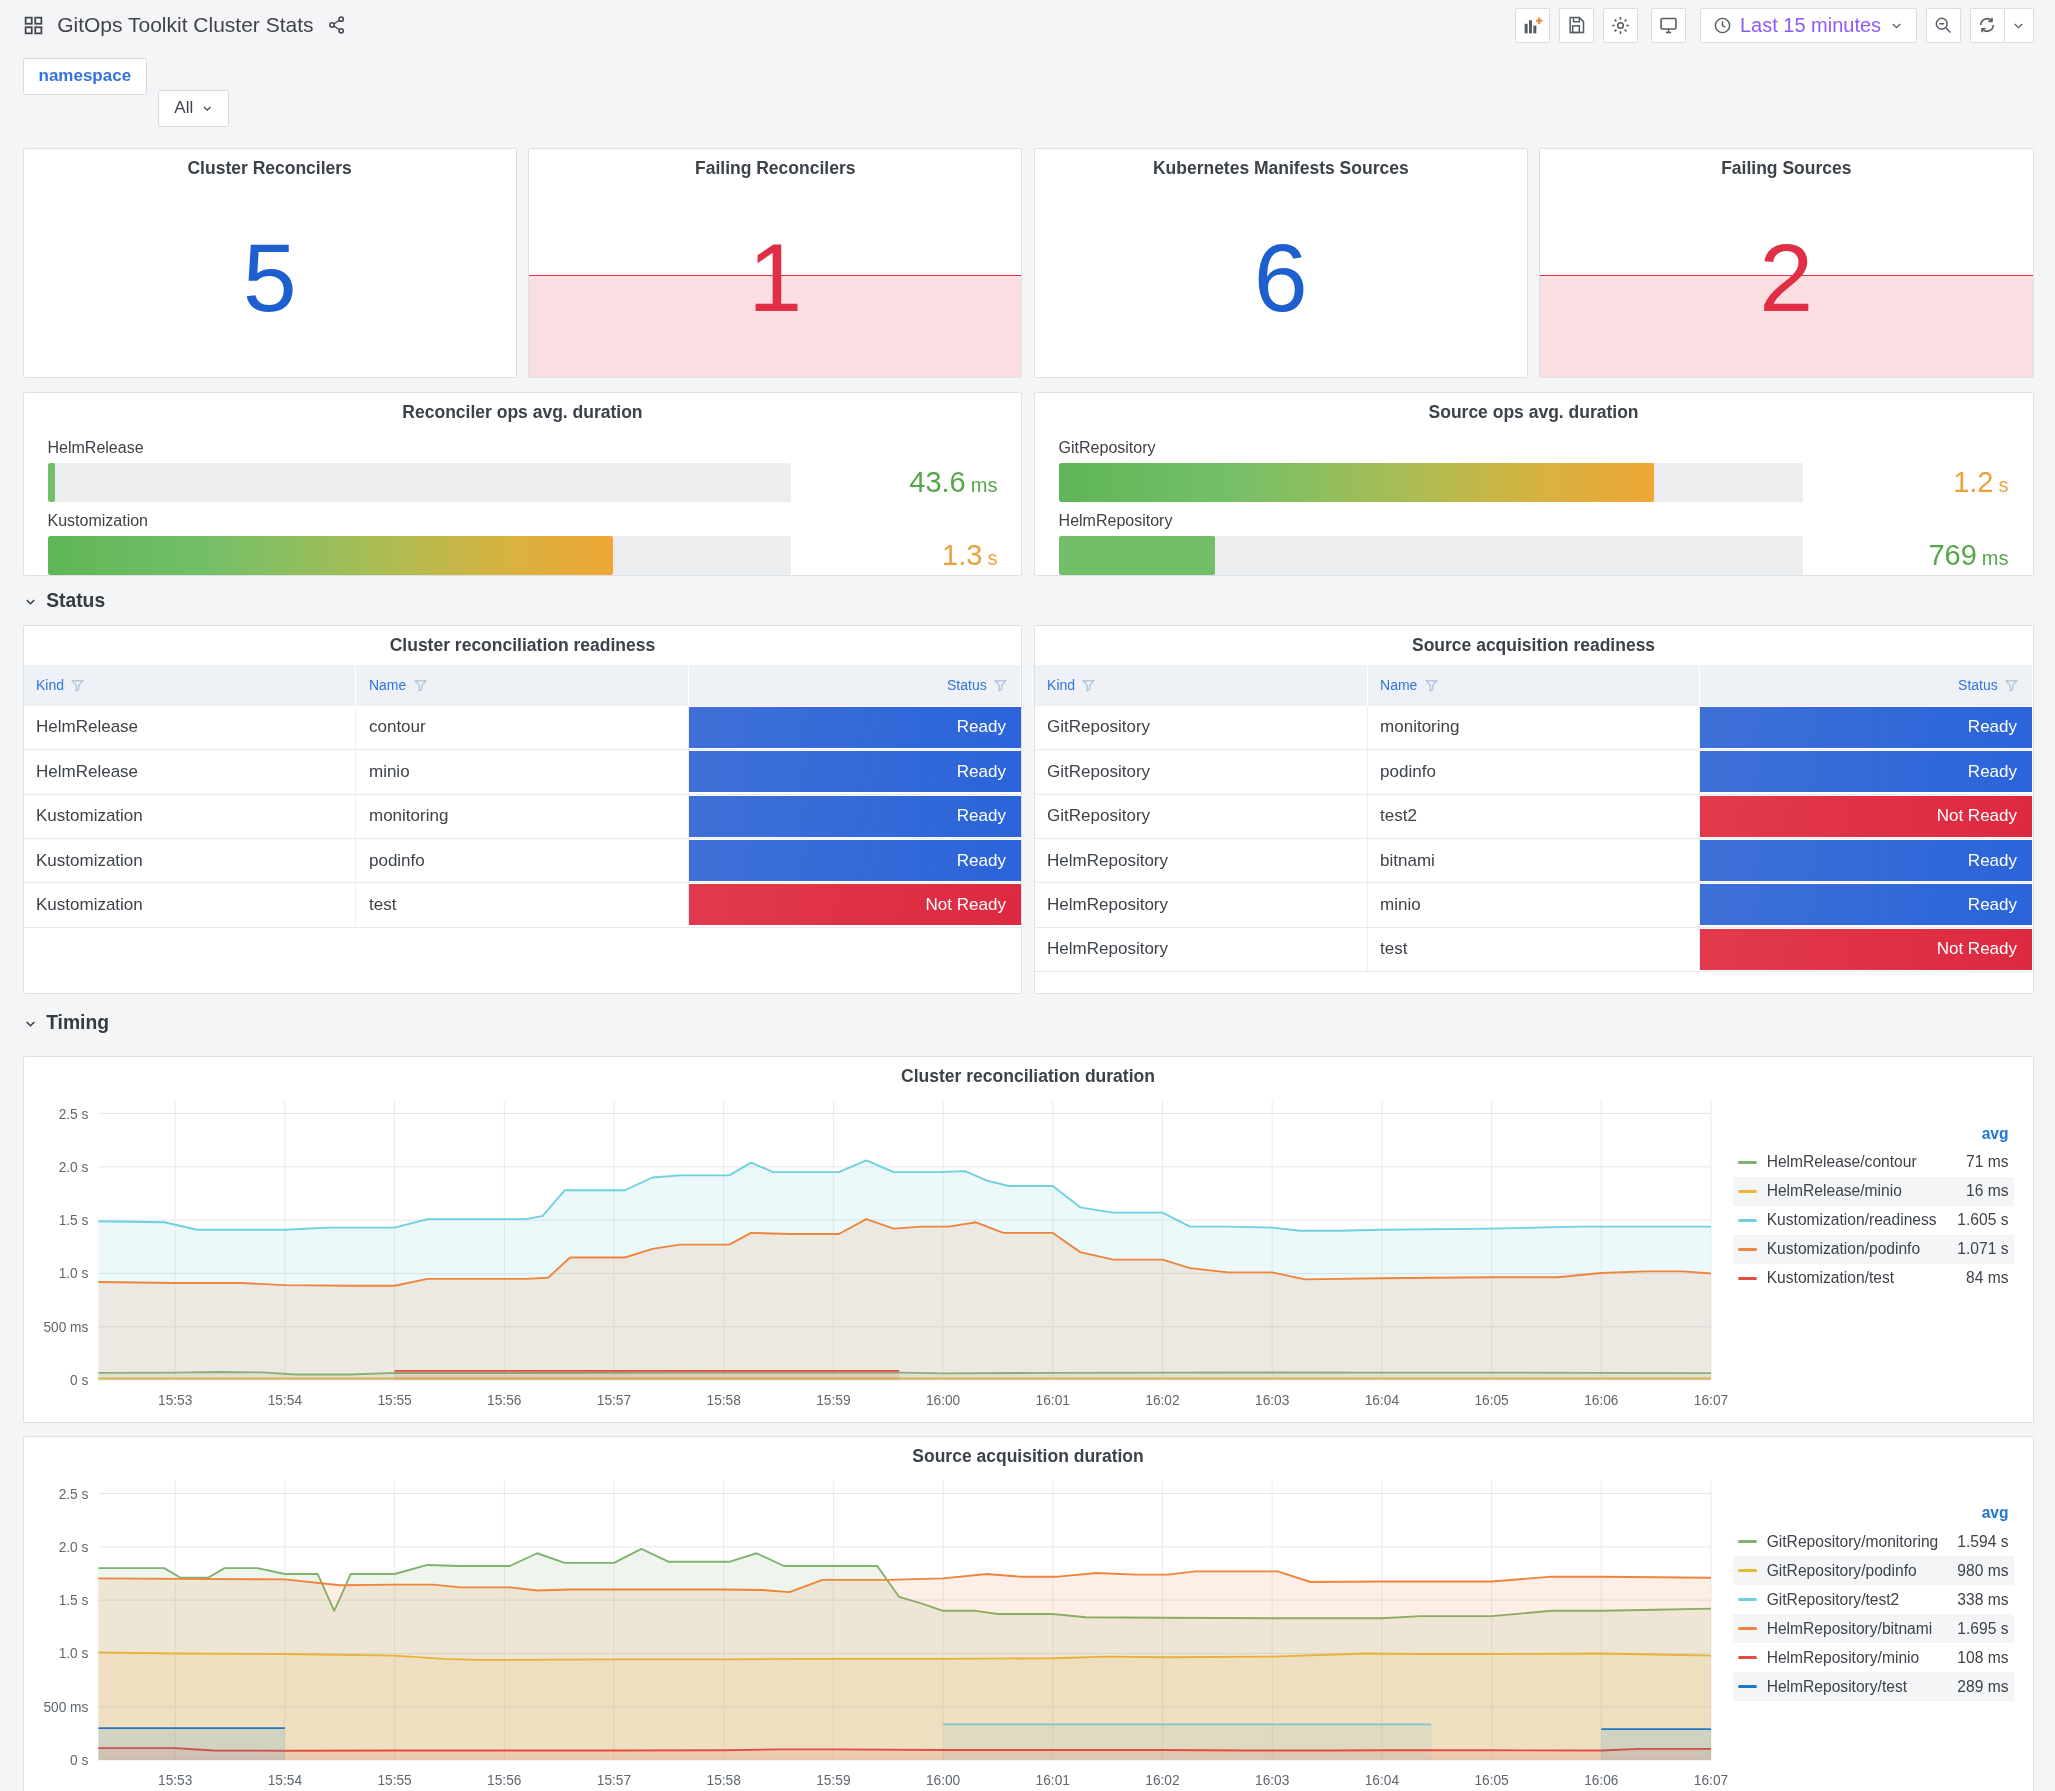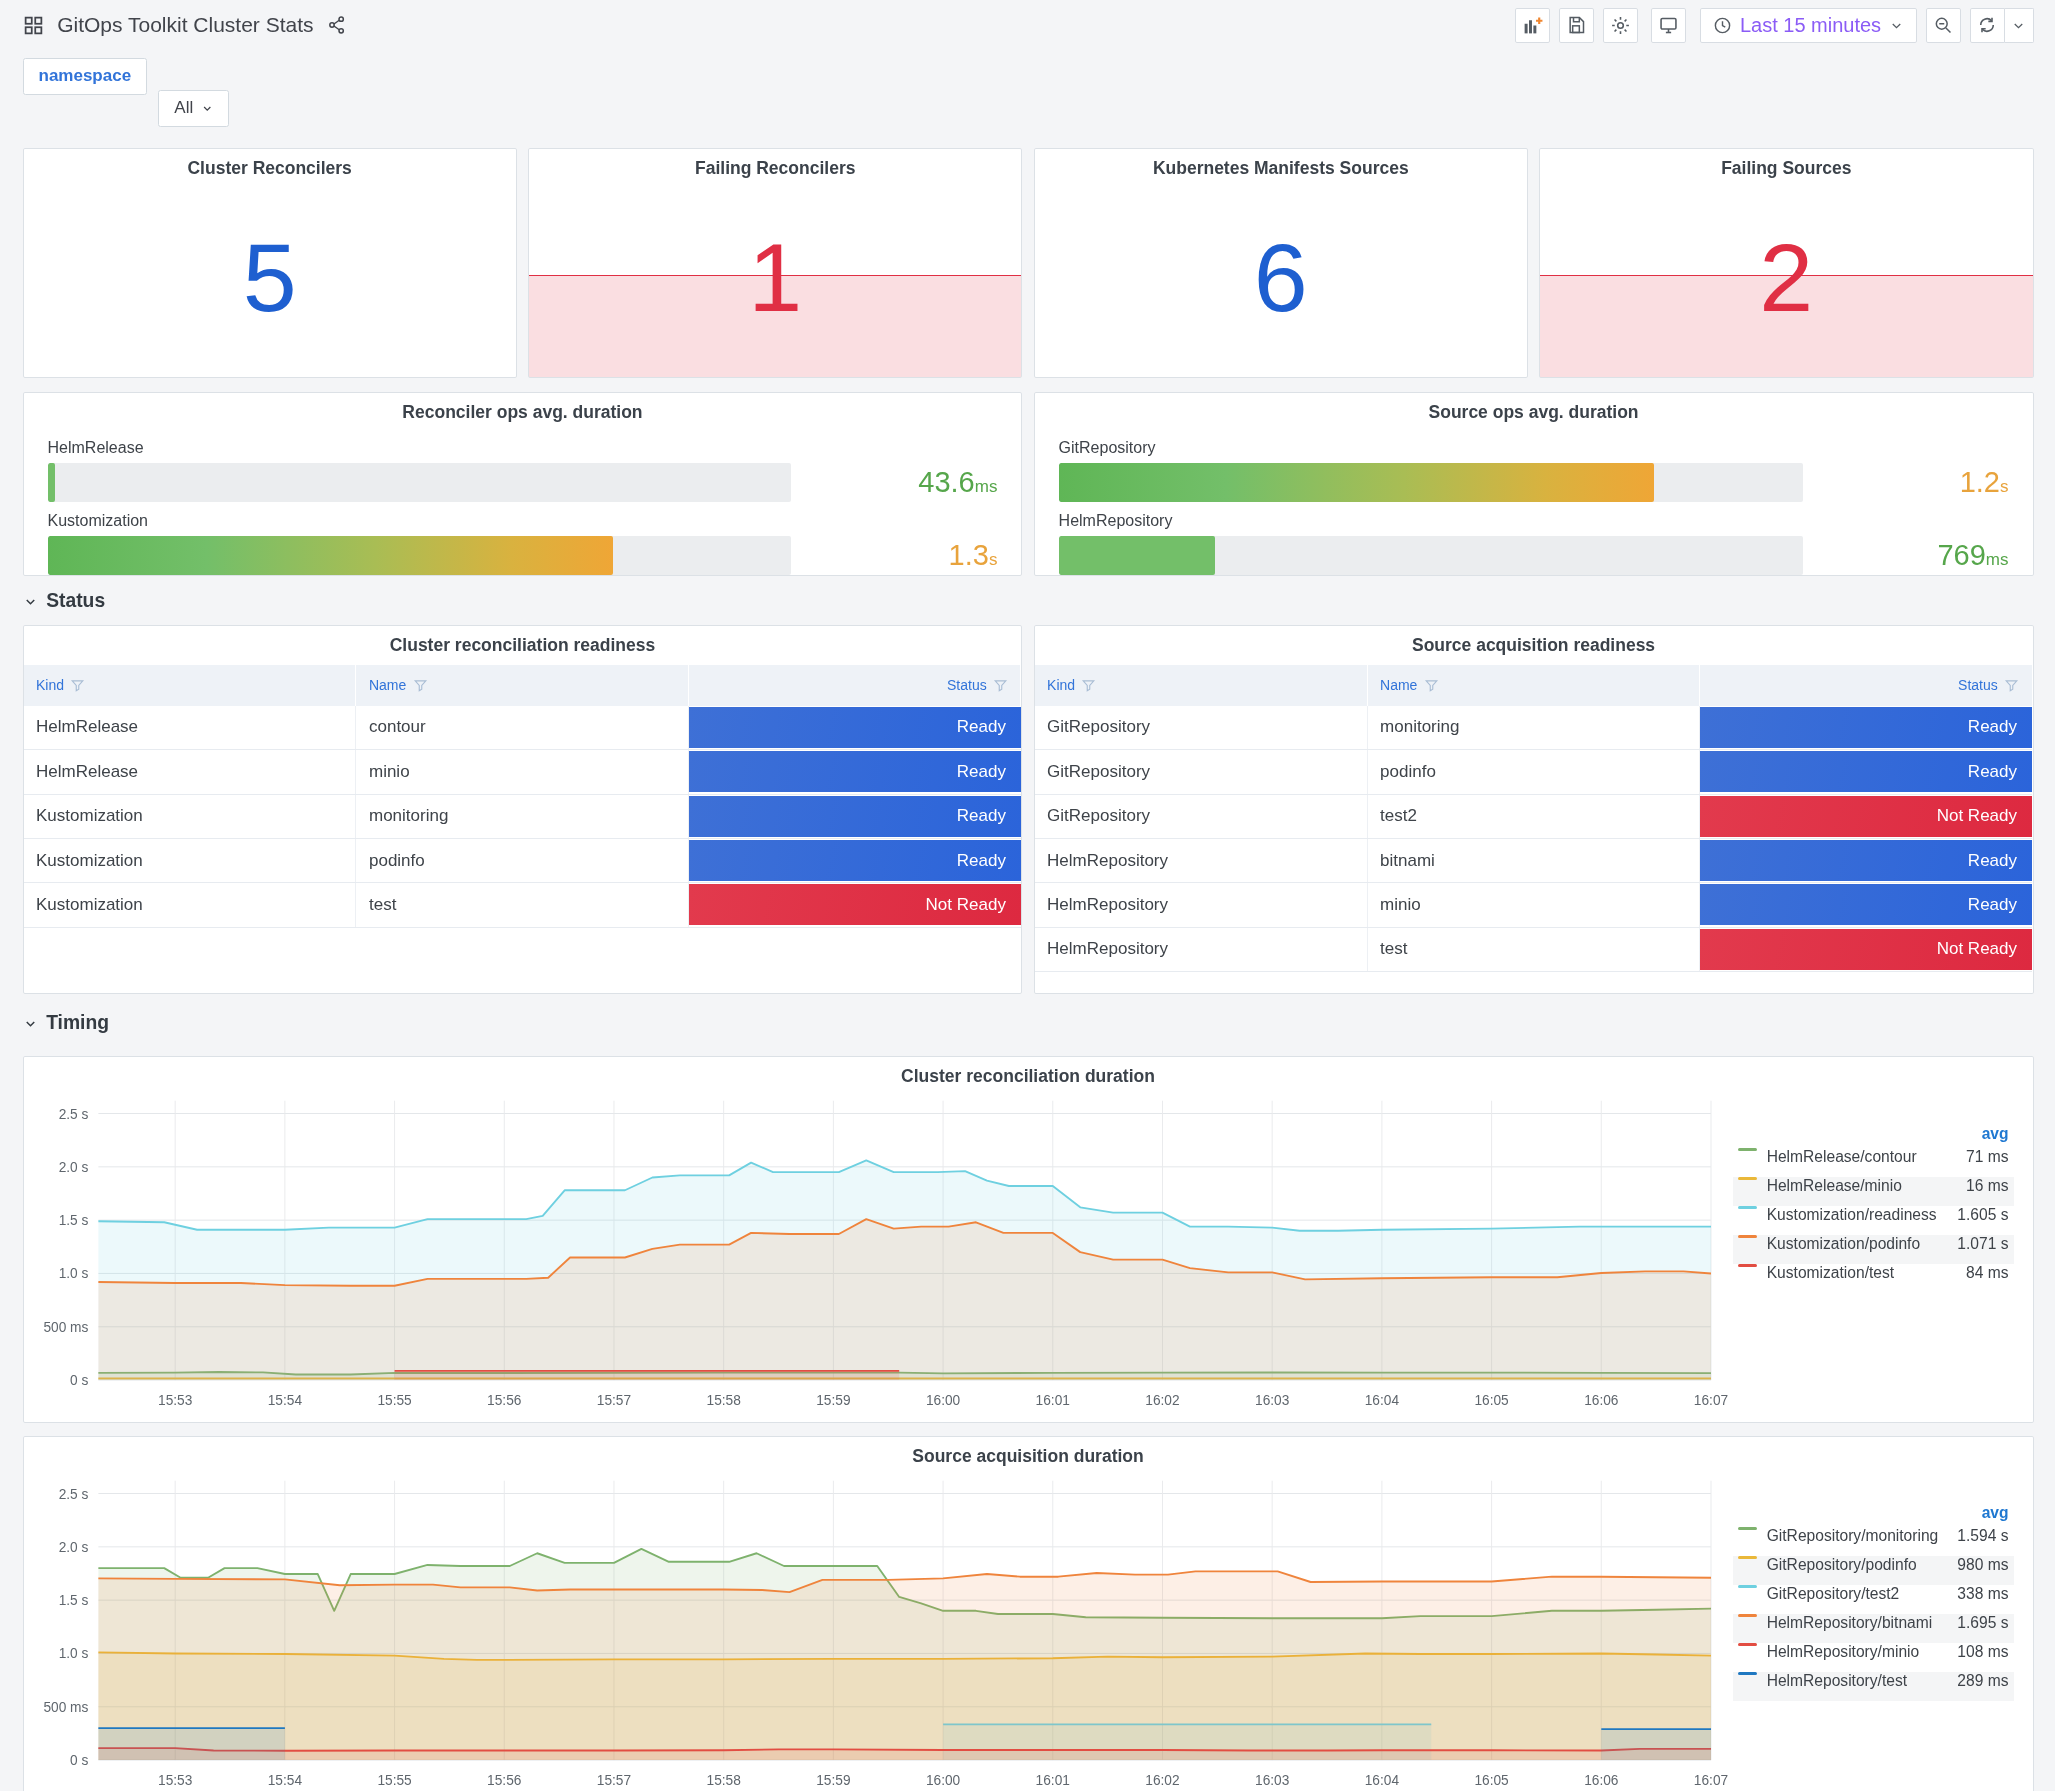--- a/index.html
+++ b/index.html
@@ -43,21 +43,21 @@
   
   .gauges-row { display:grid; grid-template-columns:1fr 1fr; gap:11.2px; margin:13.7px 10px 0; height:180px; }
   .gauge-body { padding:6.2px 24px 0; }
   .gauge-item { margin-top:10px; }
   .gauge-label { font-size:16px; color:#3e4349; margin-bottom:6.2px; }
   .gauge-line { display:flex; align-items:center; }
   .gauge-track { flex:1; height:39px; background:#ebedef; border-radius:1.9px; overflow:hidden; }
   .gauge-fill { height:100%; border-radius:1.9px; background:#73bf69; }
   .gauge-fill.gradient { background:linear-gradient(90deg,#5fb656 0%,#73bf69 28%,#a9bd54 58%,#d9b23f 82%,#efa636 100%); }
   .gauge-value { width:206px; text-align:right; font-size:29px; font-weight:500; white-space:nowrap; }
-  .gauge-value .unit { font-size:17px; }
+  .gauge-value .unit { font-size:20px; margin-left:5px; }
 
   
   .section-header { display:flex; align-items:center; gap:8.7px; margin:8.7px 10px 0; height:41px;
                     font-size:19.3px; font-weight:700; color:#343b42; cursor:pointer; }
 
   
   .tables-row { display:grid; grid-template-columns:1fr 1fr; gap:11.2px; margin:3.7px 10px 0; height:369px; }
   table.g-table { width:100%; border-collapse:collapse; margin-top:8.7px; table-layout:fixed; }
   .g-table th { background:#eef2f7; height:41px; font-size:14px; font-weight:400; color:#3274d9;
                 text-align:left; padding:0 12.5px; border-right:1.2px solid #fff; cursor:pointer; }
@@ -70,21 +70,21 @@
                   padding-right:15px; color:#fff; font-size:17px; }
   .status-ready { background:linear-gradient(100deg,#3e70d6,#2b64da); }
   .status-notready { background:linear-gradient(100deg,#e23a4d,#dd2940); }
 
   
   .chart-panel { height:367px; margin:12.5px 10px 0; display:flex; flex-direction:column; }
   .chart-body { flex:1; display:flex; min-height:0; padding-bottom:3.7px; }
   .chart-svg-wrap { flex:1; min-width:0; }
   .chart-legend { width:306px; padding:35px 19px 0 6.2px; font-size:15.6px; color:#3e4349; }
   .legend-head { text-align:right; color:#1f78d1; font-weight:700; padding:2.5px 5px 5px; }
-  .legend-item { display:flex; align-items:flex-start; height:29px; padding:0 5px; cursor:pointer; }
+  .legend-item { display:flex; align-items:center; height:29px; padding:0 5px; cursor:pointer; }
   .legend-item:nth-child(odd) { background:#f4f5f6; } 
   .legend-dash { width:19px; height:3.1px; border-radius:1.9px; margin-right:10px; flex:none; }
   .legend-name { flex:1; white-space:nowrap; overflow:hidden; }
   .legend-val { text-align:right; white-space:nowrap; }
 
   .axis-text { font-size:22px; fill:#5f666d; }
 </style>
 </head>
 <body>
 

